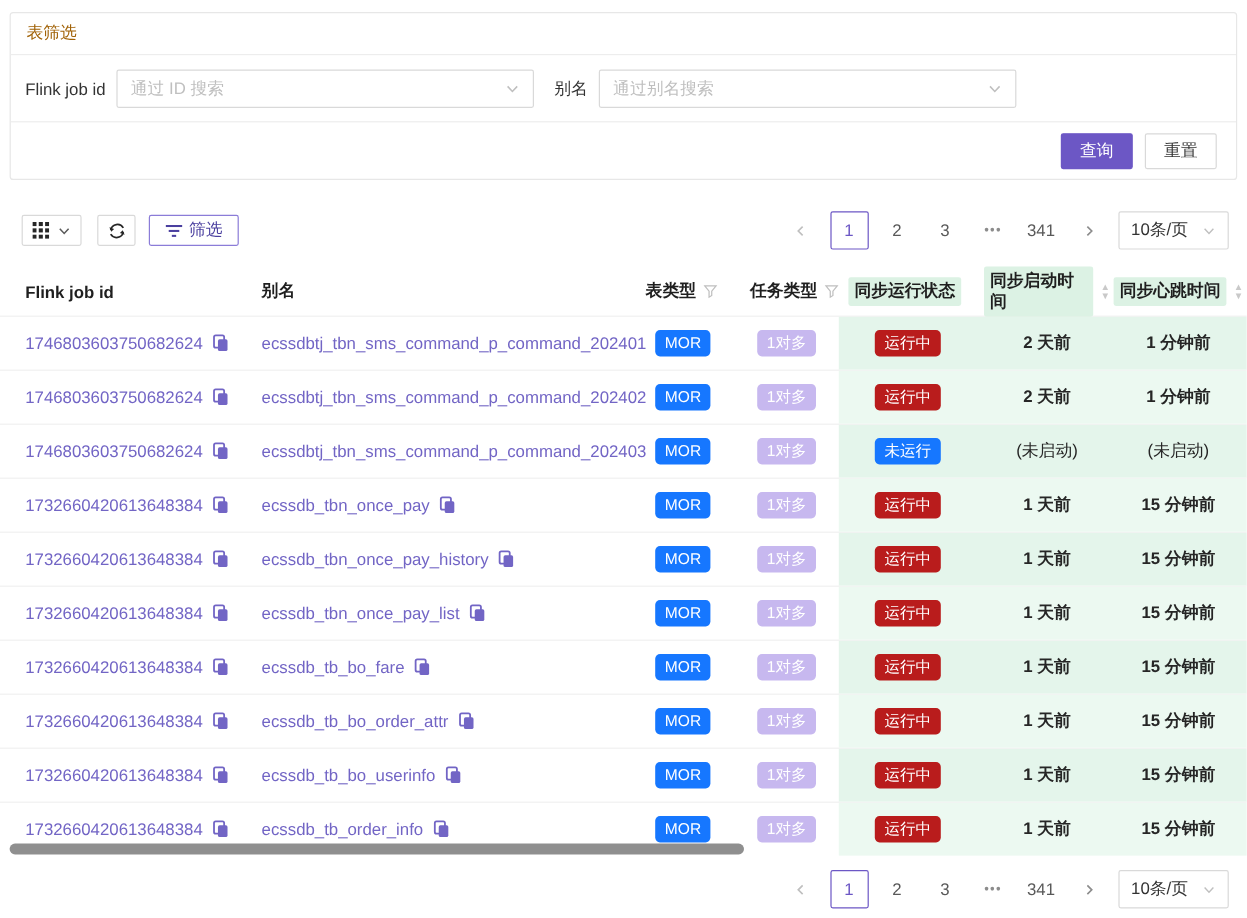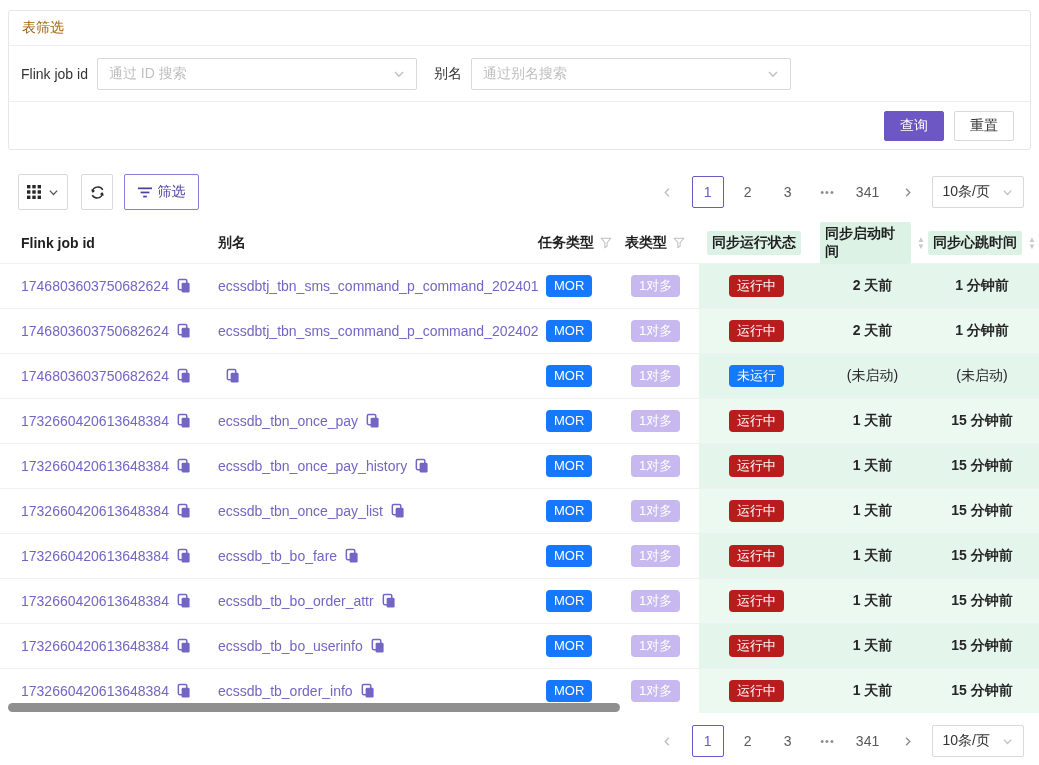--- a/index.html
+++ b/index.html
@@ -3,31 +3,31 @@
 <meta charset="utf-8">
 <style>
   * { margin:0; padding:0; box-sizing:border-box; }
   html,body { width:1039px; height:765px; background:#fff; font-family:"Liberation Sans","DejaVu Sans",sans-serif; font-size:14px; color:#262626; overflow:hidden; }
 
   
   .filter-card { margin:10px 8px 0 8px; border:1px solid #e7e7e7; border-radius:3px; background:#fff; }
   .filter-card-header { height:35px; display:flex; align-items:center; padding:0 13px; border-bottom:1px solid #ededed; color:#a16207; }
   .filter-card-body { height:56px; display:flex; align-items:center; padding:0 12px; border-bottom:1px solid #ededed; }
   .form-label { color:#333; margin-right:9px; white-space:nowrap; }
-  .select { width:320px; height:32px; border:1px solid #d9d9d9; border-radius:2px; display:flex; align-items:center; padding:0 11px; background:#fff; }
+  .select { width:348px; height:32px; border:1px solid #d9d9d9; border-radius:2px; display:flex; align-items:center; padding:0 11px; background:#fff; }
   .select .placeholder { color:#bfbfbf; flex:1 1 auto; overflow:hidden; white-space:nowrap; }
   .select .chev { color:#bfbfbf; flex:0 0 auto; }
   .label-gap { margin-left:17px; }
   .filter-card-footer { height:47px; display:flex; align-items:center; justify-content:flex-end; padding:0 16px; gap:10px; }
   .btn { height:30px; padding:0 15px; border-radius:2px; border:1px solid #d9d9d9; background:#fff; color:#333; font-size:14px; display:flex; align-items:center; cursor:pointer; font-family:Liberation Sans, sans-serif; }
   .btn-primary { background:#6c57c5; border-color:#6c57c5; color:#fff; }
 
   
   .toolbar { margin-top:25px; padding:0 15px 0 18px; height:34px; display:flex; align-items:center; }
-  .tool-btn { height:36px; border:1px solid #d9d9d9; border-radius:2px; background:#fff; display:flex; align-items:center; justify-content:center; gap:7px; cursor:pointer; }
+  .tool-btn { height:26px; border:1px solid #d9d9d9; border-radius:2px; background:#fff; display:flex; align-items:center; justify-content:center; gap:7px; cursor:pointer; }
   .tool-grid { width:50px; }
   .tool-refresh { width:32px; margin-left:13px; }
   .tool-filter { width:75px; margin-left:11px; border:1px solid #8b7cd8; color:#4a3f9f; gap:6px; }
 
   
   .pager { margin-left:auto; display:flex; align-items:center; gap:8px; }
   .pg-item { min-width:32px; height:32px; display:flex; align-items:center; justify-content:center; color:#595959; border-radius:2px; cursor:pointer; }
   .pg-active { border:1px solid #6c57c5; color:#6c57c5; }
   .pg-arrow { color:#bfbfbf; font-size:12px; }
   .pg-arrow.en { color:#8c8c8c; }
@@ -167,36 +167,36 @@
 
 <div class="table-wrap">
   <div class="t-row t-head">
     <div class="cell pad21">
         <span>Flink job id</span>
       </div>
     <div class="cell pad21">
         <span>别名</span>
       </div>
     <div class="cell pad8">
+      <span>表类型</span>
+      <span class="funnel">
+        <svg width="12" height="12" viewBox="0 0 14 14">
+            <path d="M1.5 1.5h11L8.3 6.6v4.2l-2.6 1.6V6.6z" fill="none" stroke="#bfbfbf" stroke-width="1.2"></path>
+          </svg>
+      </span>
+    </div>
+    <div class="cell pad8">
       <span>任务类型</span>
       <span class="funnel">
         <svg width="12" height="12" viewBox="0 0 14 14">
             <path d="M1.5 1.5h11L8.3 6.6v4.2l-2.6 1.6V6.6z" fill="none" stroke="#bfbfbf" stroke-width="1.2"></path>
           </svg>
       </span>
     </div>
     <div class="cell pad8">
-      <span>表类型</span>
-      <span class="funnel">
-        <svg width="12" height="12" viewBox="0 0 14 14">
-            <path d="M1.5 1.5h11L8.3 6.6v4.2l-2.6 1.6V6.6z" fill="none" stroke="#bfbfbf" stroke-width="1.2"></path>
-          </svg>
-      </span>
-    </div>
-    <div class="cell pad8">
       <span class="hl-patch">同步运行状态</span>
     </div>
     <div class="cell c-center">
       <span class="hl-patch">同步启动时间</span>
       <span class="sorter">
           <i>▲</i>
           <i>▼</i>
         </span>
     </div>
     <div class="cell c-center">
@@ -275,20 +275,21 @@
         <div class="cell pad21">
           <span class="link">1746803603750682624</span>
           <span class="copy-ic">
             <svg width="15" height="16" viewBox="0 0 16 17">
               <rect x="2.5" y="1.5" width="9" height="11" rx="1.5" fill="none" stroke="#7265c5" stroke-width="1.6"></rect>
               <rect x="6" y="5" width="8.5" height="10.5" rx="1.5" fill="#7265c5"></rect>
             </svg>
           </span>
         </div>
         <div class="cell pad21">
+          <span class="link">ecssdbtj_tbn_sms_command_p_command_202403</span>
           <span class="copy-ic">
             <svg width="15" height="16" viewBox="0 0 16 17">
               <rect x="2.5" y="1.5" width="9" height="11" rx="1.5" fill="none" stroke="#7265c5" stroke-width="1.6"></rect>
               <rect x="6" y="5" width="8.5" height="10.5" rx="1.5" fill="#7265c5"></rect>
             </svg>
           </span>
         </div>
         <div class="cell">
           <span class="tag tag-blue" style="margin-left:16px">MOR</span>
         </div>

